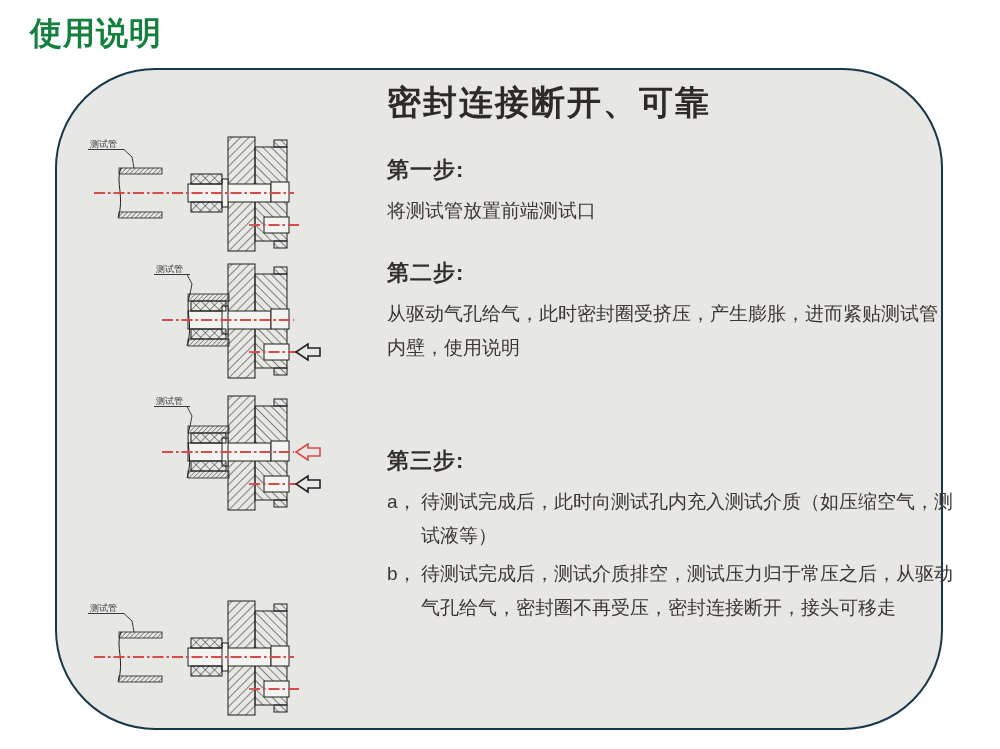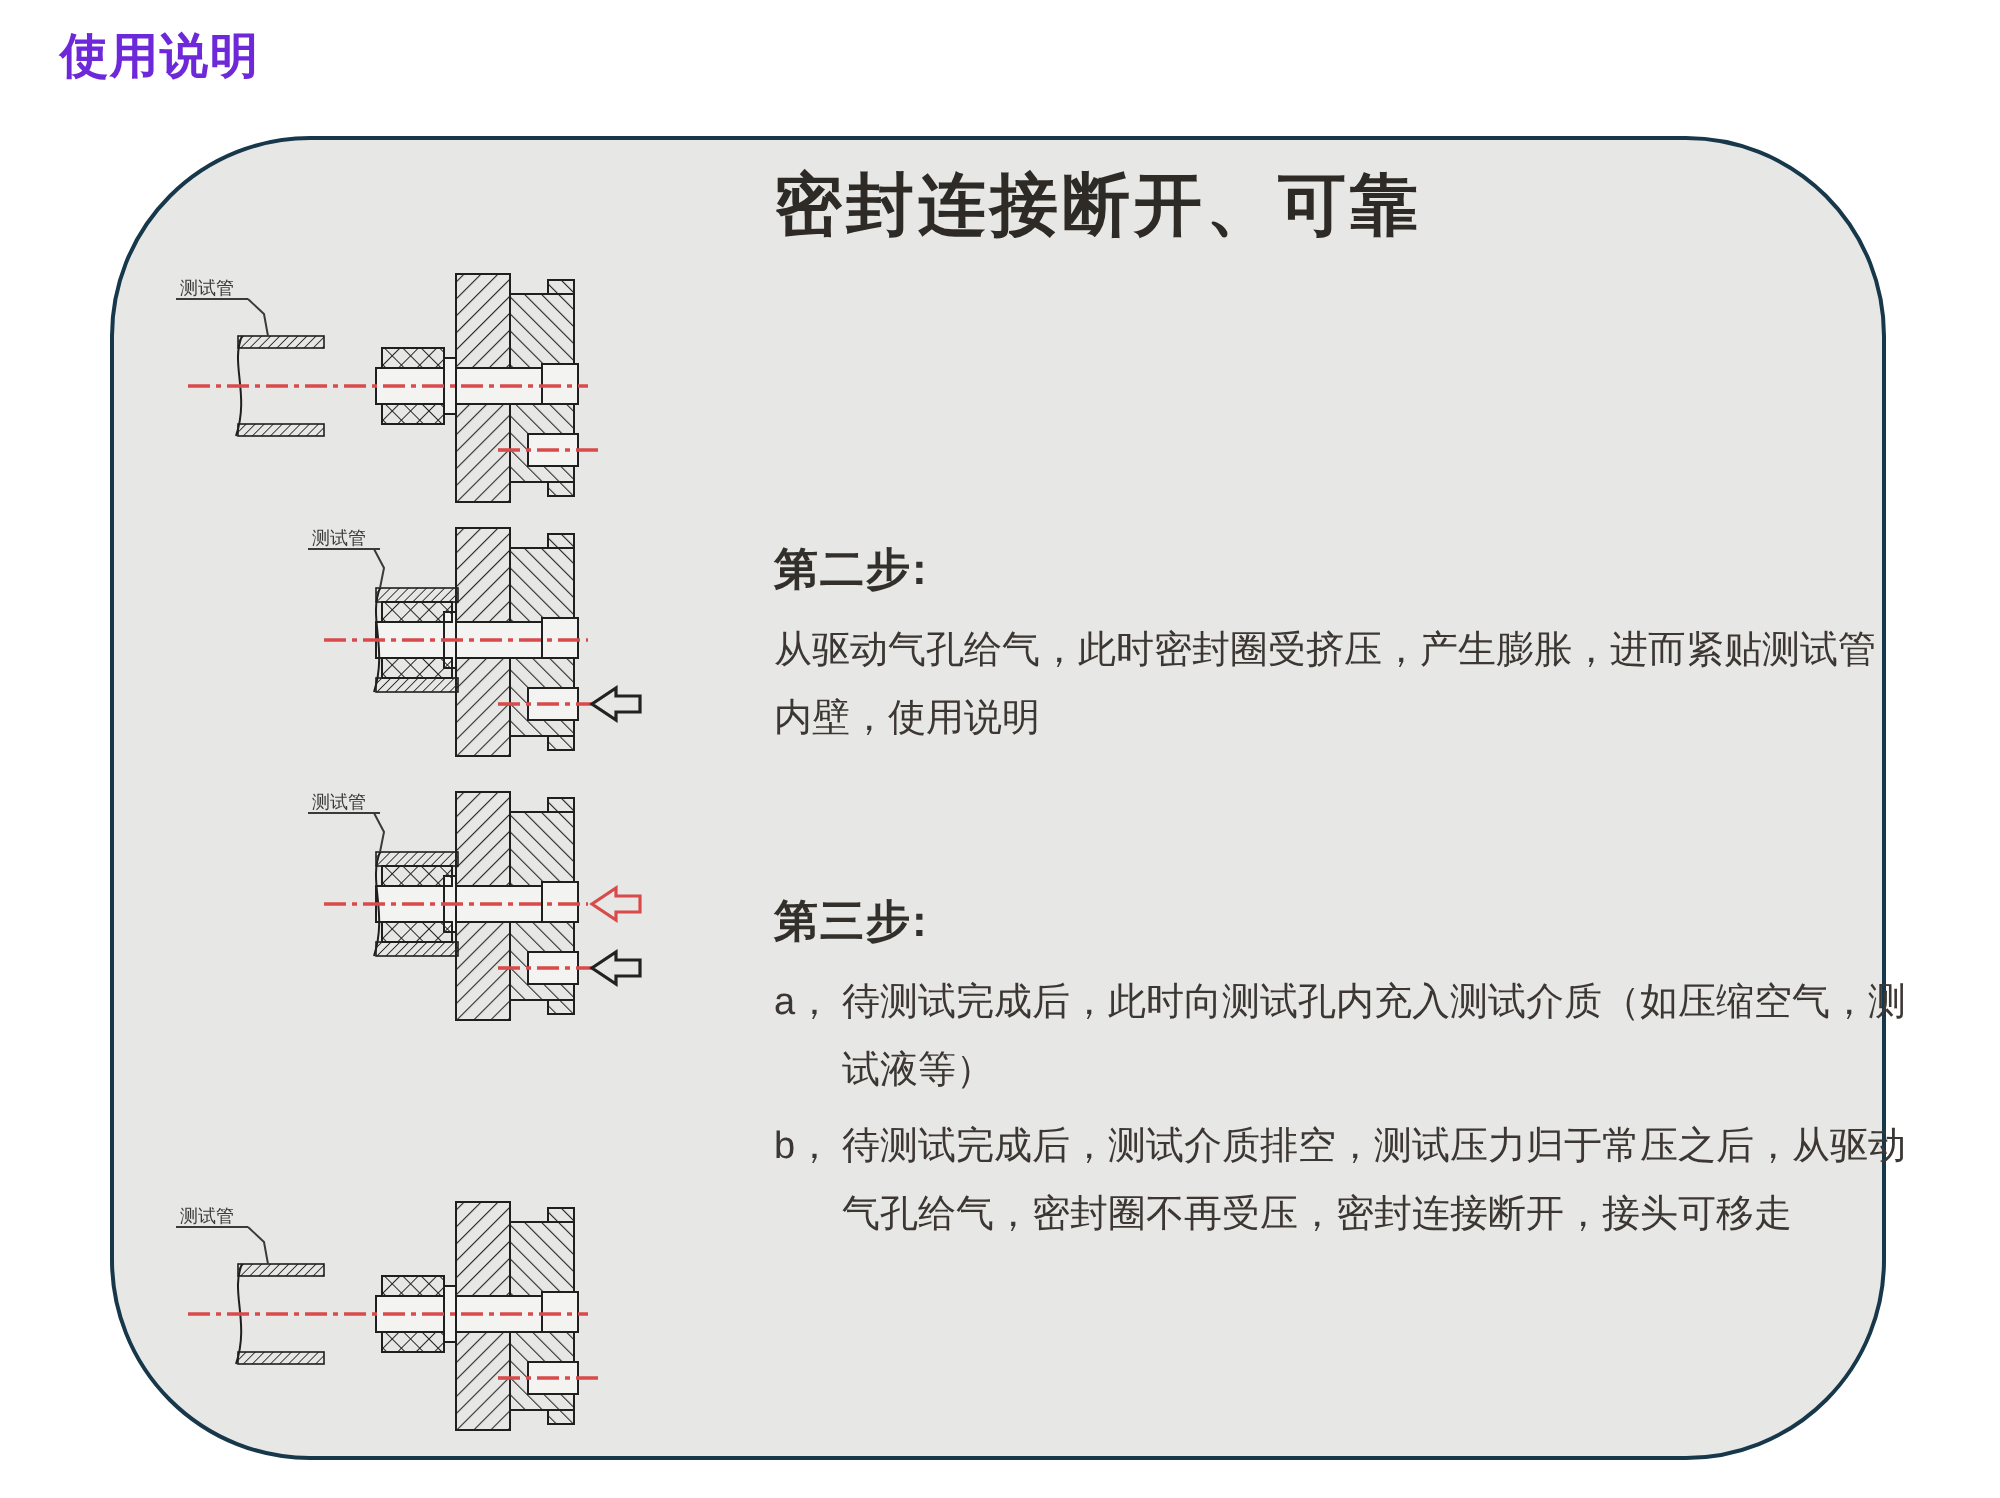--- a/index.html
+++ b/index.html
@@ -1,25 +1,25 @@
 <!DOCTYPE html>
 <html><head>
 <meta charset="utf-8">
 <style>
   html,body{margin:0;padding:0;background:#ffffff;width:1000px;height:749px;overflow:hidden;
     font-family:"Liberation Sans","DejaVu Sans",sans-serif;}
   .stage{position:relative;width:1000px;height:749px;background:#ffffff;}
-  .page-title{position:absolute;left:30px;top:12px;font-size:24px;font-weight:bold;
-    color:#6d28d9;letter-spacing:1px;}
+  .page-title{position:absolute;left:30px;top:12px;font-size:32px;font-weight:bold;
+    color:#15803d;letter-spacing:1px;}
   .panel{position:absolute;left:55px;top:68px;width:888px;height:662px;background:#e7e7e5;
     border:2.5px solid #17384a;border-radius:100px;box-sizing:border-box;}
   .panel-heading{position:absolute;left:330px;top:10px;font-size:34px;font-weight:600;
     color:#2e2a26;letter-spacing:2px;}
   .step{position:absolute;left:330px;width:568px;}
-  .step-1{top:85px;} .step-2{top:200px;} .step-3{top:328px;margin-top:48px;} .step-4{top:548px;}
+  .step-1{top:85px;} .step-2{top:188px;} .step-3{top:328px;margin-top:48px;} .step-4{top:548px;}
   .step-label{font-size:22px;font-weight:600;color:#33302c;letter-spacing:1px;margin-bottom:9px;}
   .step-body{font-size:19px;line-height:34px;color:#3c3733;}
   .sub{display:flex;font-size:19px;line-height:34px;color:#3c3733;margin-top:4px;}
   .sub .pfx{flex:0 0 34px;}
   .diagram{position:absolute;left:15px;width:310px;height:140px;}
   .d1{top:57px;} .d2{top:184px;} .d3{top:316px;} .d4{top:521px;}
   .ln{fill:none;stroke:#1f1f1f;stroke-width:1;}
   .h1s{fill:url(#h1);stroke:#1f1f1f;stroke-width:1;}
   .h2s{fill:url(#h2);stroke:#1f1f1f;stroke-width:1;}
   .hxs{fill:url(#hx);stroke:#1f1f1f;stroke-width:1;}
@@ -161,20 +161,24 @@
         <path d="M49,41 C43,55 53,70 46,91" class="ln"></path>
       </g>
       <line class="red" x1="22" y1="66" x2="222" y2="66"></line>
       <g>
         <text x="18" y="20" class="dlbl">测试管</text>
         <line x1="16" y1="22.5" x2="52" y2="22.5" class="lead"></line>
         <polyline points="52,22.5 60,30 62,41" class="lead"></polyline>
       </g>
     </svg>
 
+    <div class="step step-1">
+      <div class="step-label">第一步:</div>
+      <div class="step-body">将测试管放置前端测试口</div>
+    </div>
 
     <div class="step step-2">
       <div class="step-label">第二步:</div>
       <div class="step-body">从驱动气孔给气，此时密封圈受挤压，产生膨胀，进而紧贴测试管内壁，使用说明</div>
     </div>
 
     <div class="step step-3">
       <div class="step-label">第三步:</div>
       <div class="sub">
         <span class="pfx">a，</span>

